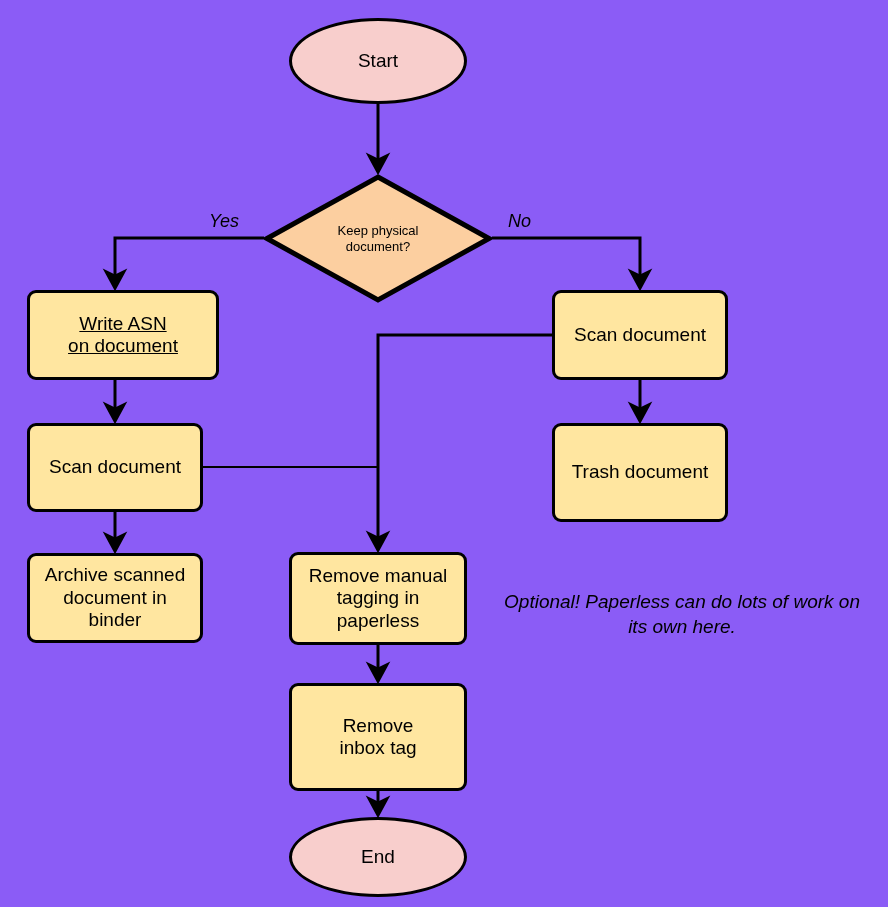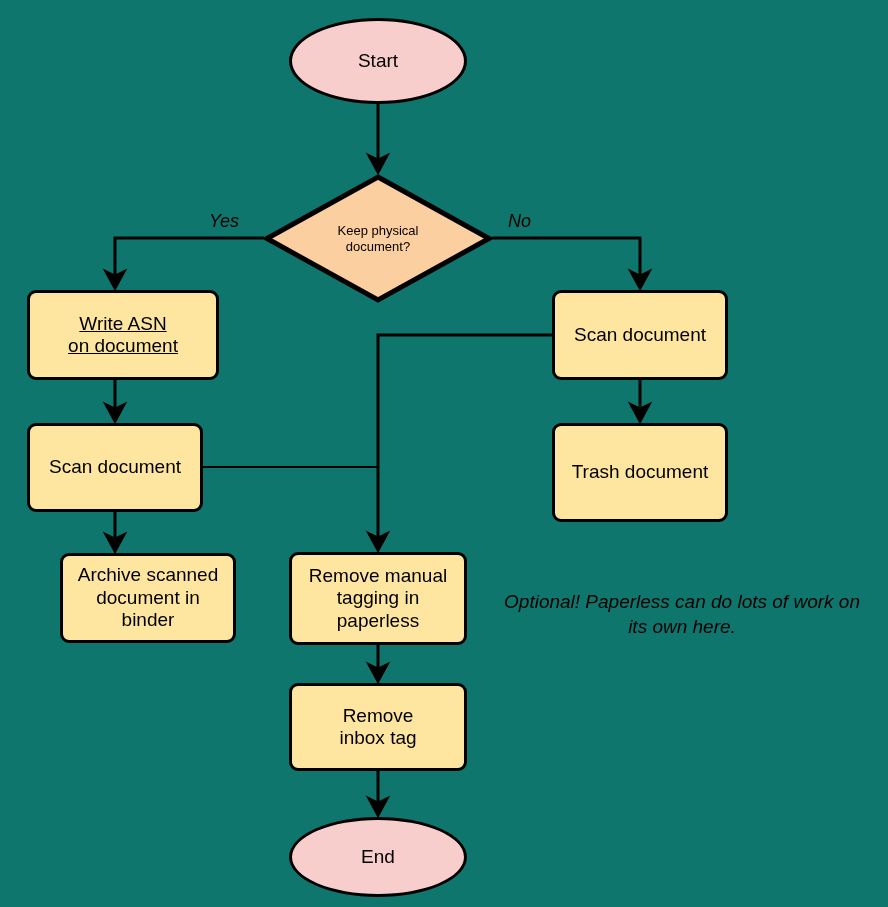--- a/index.html
+++ b/index.html
@@ -11,21 +11,21 @@
   body {
     width: 888px;
     height: 907px;
     font-family: "Liberation Sans", sans-serif;
     overflow: hidden;
   }
   #diagram-root {
     position: relative;
     width: 888px;
     height: 907px;
-    background: #0f766e;
+    background: #8b5cf6;
   }
   #edges-layer {
     position: absolute;
     left: 0;
     top: 0;
     width: 888px;
     height: 907px;
   }
   .node {
     position: absolute;
@@ -83,25 +83,25 @@
     color: #000000;
     line-height: 1.3;
     z-index: 4;
     text-align: center;
   }
   
   #node-start       { left: 289px; top: 18px;  width: 178px; height: 86px; }
   #node-decision    { left: 264px; top: 174px; width: 228px; height: 129px; }
   #node-write-asn   { left: 27px;  top: 290px; width: 192px; height: 90px; text-decoration: underline; }
   #node-scan-left   { left: 27px;  top: 423px; width: 176px; height: 89px; }
-  #node-archive     { left: 27px;  top: 553px; width: 176px; height: 90px; margin-left: 33px; }
+  #node-archive     { left: 27px;  top: 553px; width: 176px; height: 90px; }
   #node-scan-right  { left: 552px; top: 290px; width: 176px; height: 90px; }
   #node-trash       { left: 552px; top: 423px; width: 176px; height: 99px; }
   #node-tagging     { left: 289px; top: 552px; width: 178px; height: 93px; }
-  #node-remove-tag  { left: 289px; top: 683px; width: 178px; height: 88px; }
+  #node-remove-tag  { left: 289px; top: 683px; width: 178px; height: 108px; }
   #node-end         { left: 289px; top: 817px; width: 178px; height: 80px; }
   
   #label-yes { left: 209px; top: 211px; }
   #label-no  { left: 508px; top: 211px; }
   #annotation-optional { left: 482px; top: 590px; width: 400px; }
 </style>
 </head>
 <body>
 
 <div id="diagram-root">

